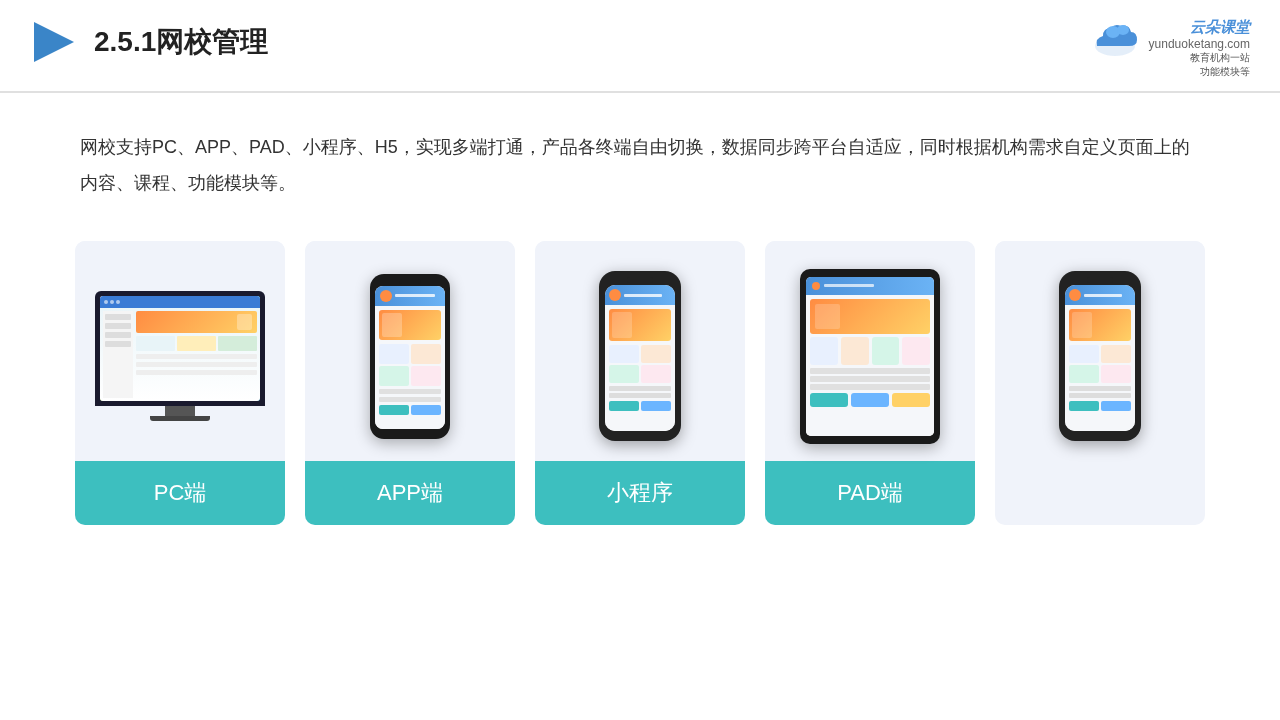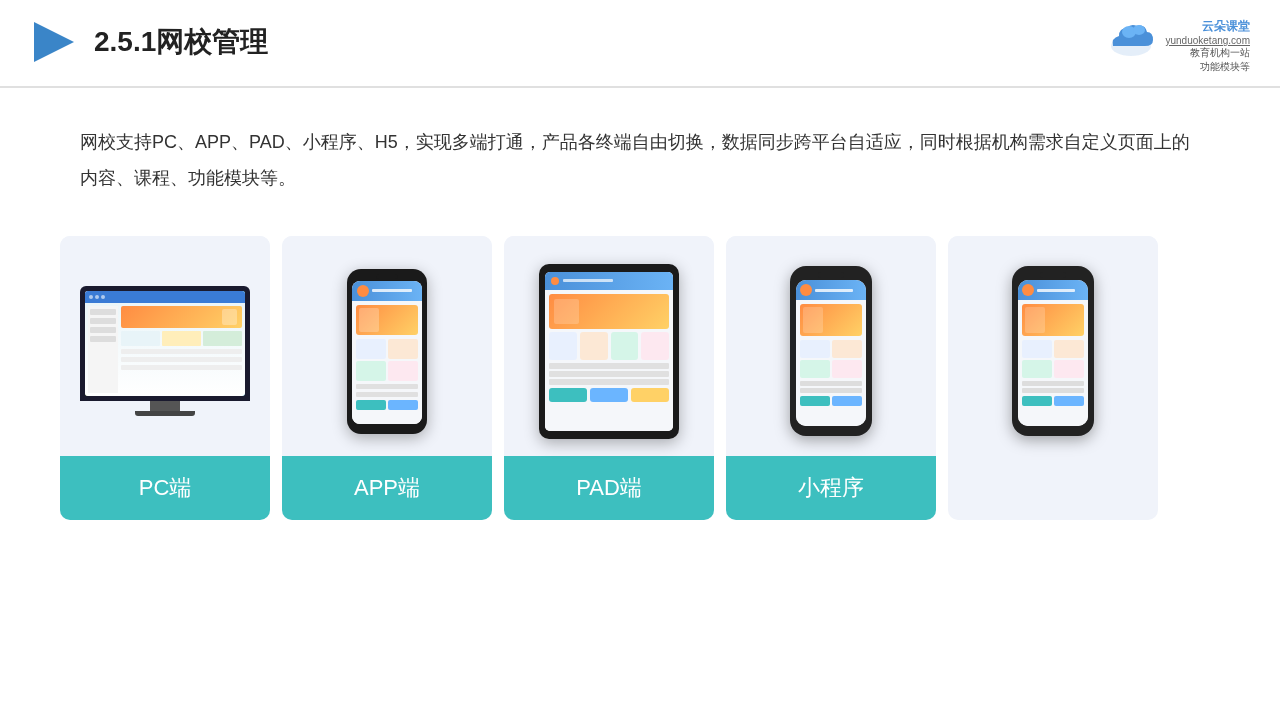--- a/index.html
+++ b/index.html
@@ -39,22 +39,23 @@
     .description {
       padding: 36px 80px 20px 80px;
       font-size: 18px;
       color: #333;
       line-height: 2;
     }
 
     
     .cards-container {
       display: flex;
-      gap: 12px;
+      gap: 20px;
       padding: 20px 60px 30px 60px;
+      justify-content: center;
     }
 
     .card {
       width: 210px;
       border-radius: 10px;
       background: #f0f3fa;
       overflow: hidden;
       display: flex;
       flex-direction: column;
     }
@@ -495,28 +496,28 @@
       display: flex;
       align-items: flex-start;
       gap: 8px;
     }
     .logo-text-block {
       display: flex;
       flex-direction: column;
       align-items: flex-end;
     }
     .logo-brand {
-      font-size: 12px;
+      font-size: 15px;
       font-weight: bold;
       color: #4a90d9;
+      font-style: italic;
     }
     .logo-sub {
-      font-size: 10px;
+      font-size: 12px;
       color: #666;
-      text-decoration: underline;
     }
     .logo-slogan-text {
       font-size: 10px;
       color: #555;
       line-height: 1.4;
       text-align: right;
     }
   </style>
 </head>
 <body>
@@ -621,20 +622,52 @@
             </div>
           </div>
         </div>
       </div>
     </div>
     <div class="card-label">APP端</div>
   </div>
 
   <div class="card">
     <div class="card-image-area">
+      <div class="mini-phone">
+        <div class="mini-phone-notch"></div>
+        <div class="mini-phone-screen">
+          <div class="mini-top-bar">
+            <div class="mini-avatar"></div>
+            <div class="mini-title"></div>
+          </div>
+          <div class="mini-content">
+            <div class="mini-banner"></div>
+            <div class="mini-grid">
+              <div class="mini-grid-box"></div>
+              <div class="mini-grid-box"></div>
+              <div class="mini-grid-box"></div>
+              <div class="mini-grid-box"></div>
+            </div>
+            <div class="mini-rows">
+              <div class="mini-row-line"></div>
+              <div class="mini-row-line"></div>
+            </div>
+            <div class="mini-bottom-btns">
+              <div class="mini-btn"></div>
+              <div class="mini-btn"></div>
+            </div>
+          </div>
+        </div>
+      </div>
+    </div>
+    <div class="card-label">小程序</div>
+  </div>
+
+  <div class="card">
+    <div class="card-image-area">
       <div class="tablet-mockup">
         <div class="tablet-screen">
           <div class="tablet-top-bar">
             <div class="tablet-top-dot"></div>
             <div class="tablet-top-line"></div>
           </div>
           <div class="tablet-body">
             <div class="tablet-banner"></div>
             <div class="tablet-row-cards">
               <div class="tablet-card-box"></div>
@@ -681,47 +714,15 @@
               <div class="mini-row-line"></div>
             </div>
             <div class="mini-bottom-btns">
               <div class="mini-btn"></div>
               <div class="mini-btn"></div>
             </div>
           </div>
         </div>
       </div>
     </div>
-    <div class="card-label">小程序</div>
   </div>
 
-  <div class="card">
-    <div class="card-image-area">
-      <div class="mini-phone">
-        <div class="mini-phone-notch"></div>
-        <div class="mini-phone-screen">
-          <div class="mini-top-bar">
-            <div class="mini-avatar"></div>
-            <div class="mini-title"></div>
-          </div>
-          <div class="mini-content">
-            <div class="mini-banner"></div>
-            <div class="mini-grid">
-              <div class="mini-grid-box"></div>
-              <div class="mini-grid-box"></div>
-              <div class="mini-grid-box"></div>
-              <div class="mini-grid-box"></div>
-            </div>
-            <div class="mini-rows">
-              <div class="mini-row-line"></div>
-              <div class="mini-row-line"></div>
-            </div>
-            <div class="mini-bottom-btns">
-              <div class="mini-btn"></div>
-              <div class="mini-btn"></div>
-            </div>
-          </div>
-        </div>
-      </div>
-    </div>
-  </div>
-
 </div>
 
 </body></html>

